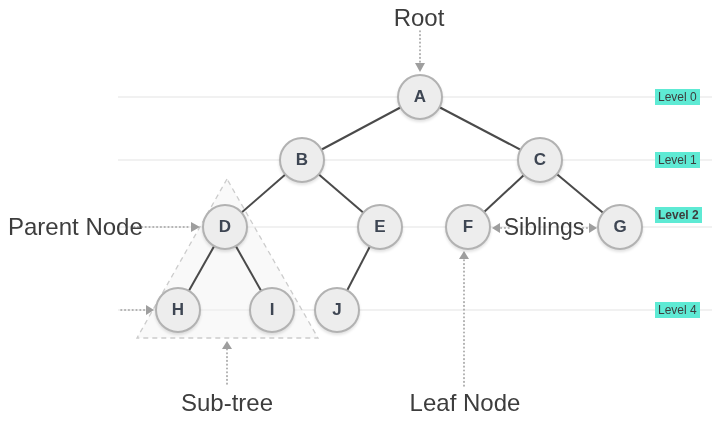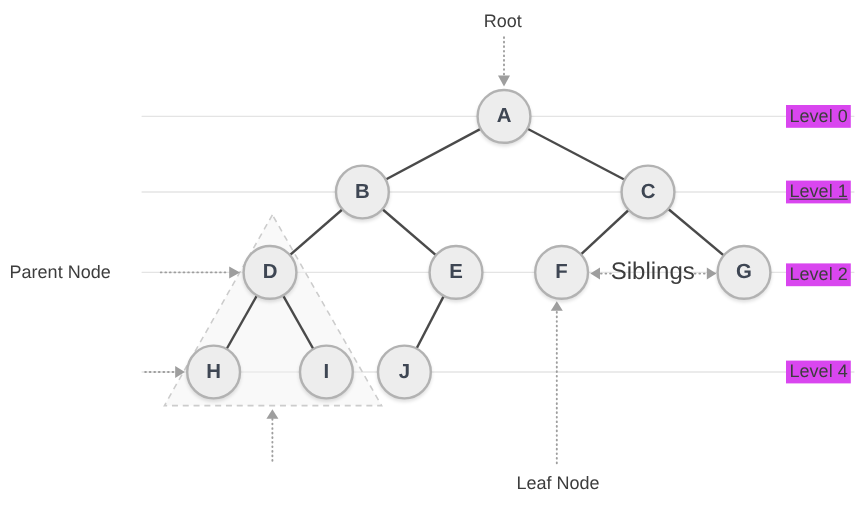--- a/index.html
+++ b/index.html
@@ -33,38 +33,38 @@
     justify-content: center;
     font-weight: bold;
     font-size: 17px;
     color: #3e4653;
     box-shadow: 0 2px 3px rgba(0,0,0,0.12);
     z-index: 3;
   }
   .anno {
     position: absolute;
     transform: translate(-50%, -50%);
-    font-size: 15px;
+    font-size: 24px;
     color: #3d3d3d;
     white-space: nowrap;
     z-index: 4;
   }
   .anno.left-align {
     transform: translate(0, -50%);
     text-align: right;
   }
   .siblings {
-    font-size: 20px;
+    font-size: 23px;
   }
   .level-label {
     position: absolute;
     transform: translate(0, -50%);
-    font-size: 15px;
+    font-size: 12px;
     color: #3d3d3d;
-    background: #d946ef;
+    background: #5eead4;
     padding: 1px 3px;
     white-space: nowrap;
     z-index: 2;
   }
 </style>
 </head>
 <body>
 
 <div class="stage">
 
@@ -105,33 +105,34 @@
       <polygon points="191,222 191,232 200,227"></polygon>
       <polygon points="146,305 146,315 154,310"></polygon>
       <polygon points="500,223 500,233 492,228"></polygon>
       <polygon points="589,223 589,233 597,228"></polygon>
       <polygon points="222,349 232,349 227,341"></polygon>
       <polygon points="459,259 469,259 464,251"></polygon>
     </g>
   </svg>
 
   <div class="level-label" style="left:655px; top:97px;">Level 0</div>
-  <div class="level-label" style="left:655px; top:160px;text-decoration:underline;">Level 1</div>
-  <div class="level-label" style="left:655px; top:229px;">Level 2</div>
+  <div class="level-label" style="left:655px; top:160px;">Level 1</div>
+  <div class="level-label" style="left:655px; top:215px;font-weight:bold;">Level 2</div>
   <div class="level-label" style="left:655px; top:310px;">Level 4</div>
 
   <div class="node" style="left:397px; top:74px;">A</div>
   <div class="node" style="left:279px; top:137px;">B</div>
   <div class="node" style="left:517px; top:137px;">C</div>
   <div class="node" style="left:202px; top:204px;">D</div>
   <div class="node" style="left:357px; top:204px;">E</div>
   <div class="node" style="left:445px; top:204px;">F</div>
   <div class="node" style="left:597px; top:204px;">G</div>
   <div class="node" style="left:155px; top:287px;">H</div>
   <div class="node" style="left:249px; top:287px;">I</div>
   <div class="node" style="left:314px; top:287px;">J</div>
 
   <div class="anno" style="left:419px; top:18px;">Root</div>
   <div class="anno left-align" style="left:8px;  top:227px;">Parent Node</div>
   <div class="anno siblings" style="left:544px; top:227px;">Siblings</div>
+  <div class="anno" style="left:227px; top:403px;">Sub-tree</div>
   <div class="anno" style="left:465px; top:403px;">Leaf Node</div>
 
 </div>
 
 </body></html>

